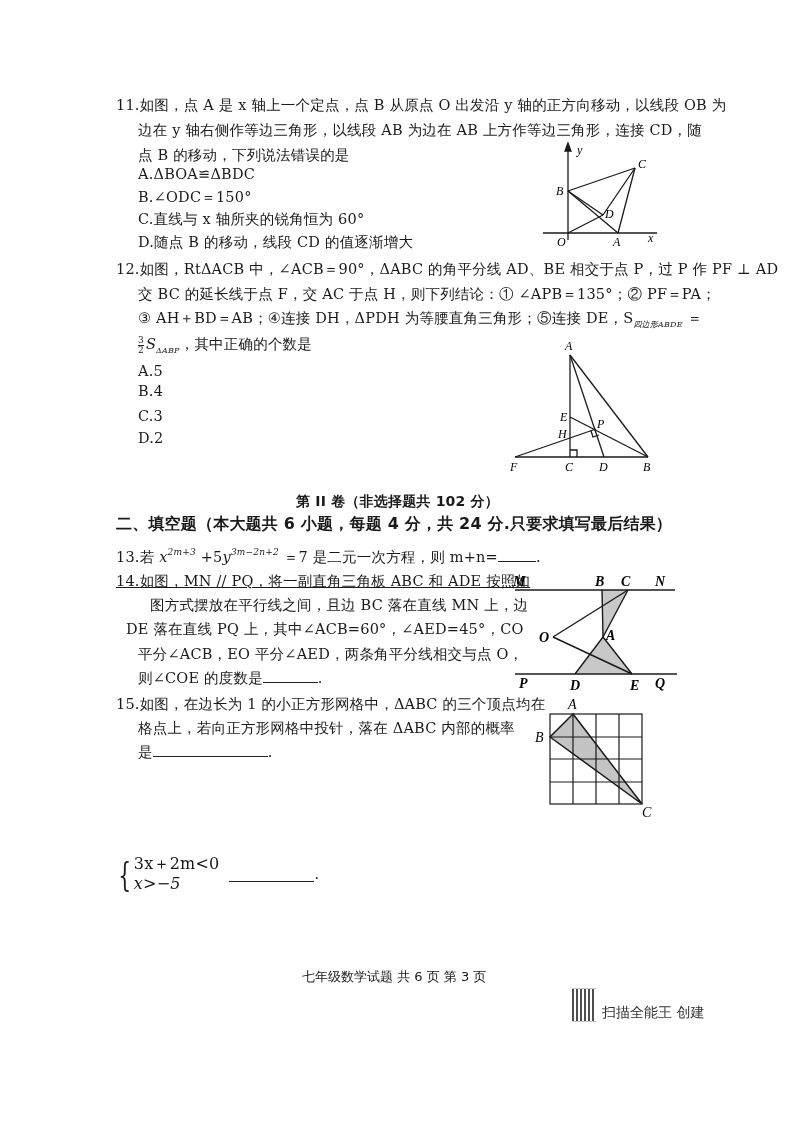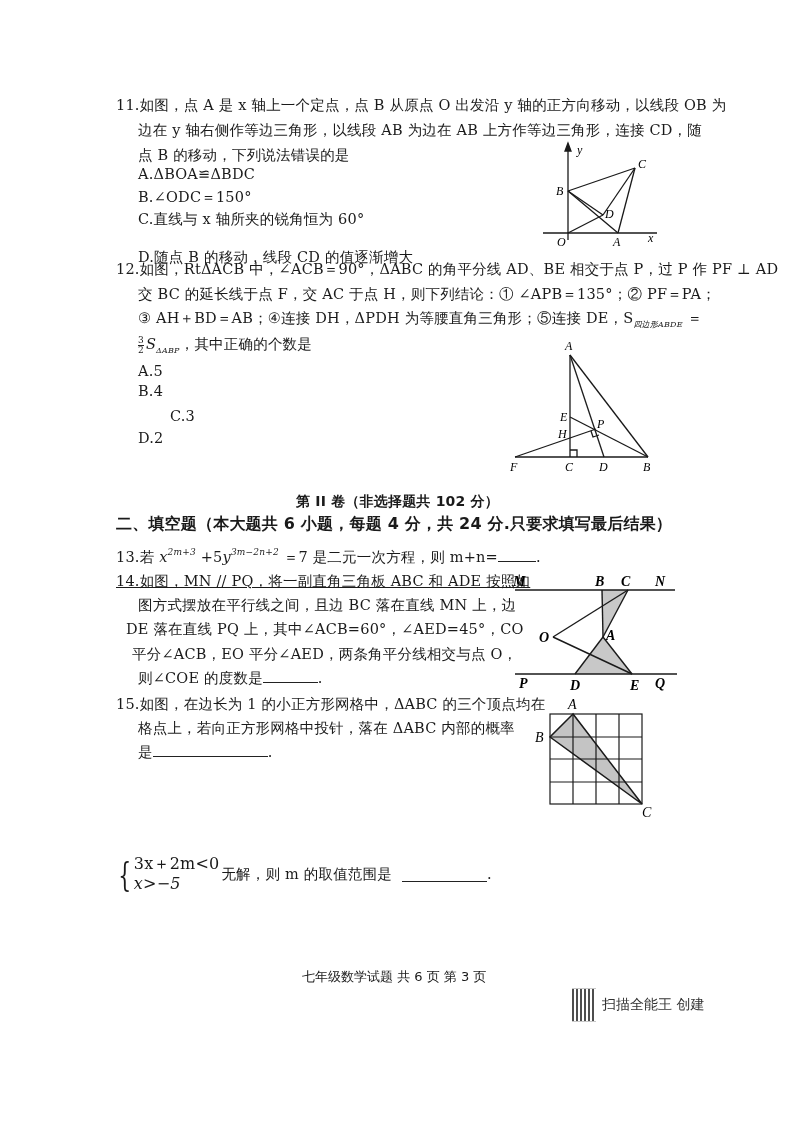--- a/index.html
+++ b/index.html
@@ -13,34 +13,34 @@
   .it { font-style:italic; }
   sup { font-size:9px; vertical-align:7px; font-style:italic; }
   .blank { display:inline-block; border-bottom:1px solid #222; height:14px; vertical-align:baseline; }
   svg text { font-family:"Liberation Serif", "DejaVu Serif", serif; font-style:italic; }
   .frac { display:inline-block; vertical-align:middle; text-align:center; font-size:9px; line-height:9px; margin-right:2px; }
   .frac span { display:block; }
   .frac .num { border-bottom:1px solid #222; }
   .brace { display:inline-block; font-size:34px; line-height:34px; vertical-align:middle; font-weight:lighter; transform:scaleX(0.6); margin:0 -2px; }
   .sys { display:inline-block; vertical-align:middle; font-size:16px; line-height:20px; }
   .footer { position:absolute; font-size:13px; font-family:"DejaVu Sans", sans-serif; }
-  .watermark { position:absolute; display:flex; align-items:center; gap:6px; font-family:"DejaVu Sans", sans-serif; font-size:14px; color:#333; }
+  .watermark { position:absolute; display:flex; align-items:flex-end; gap:6px; font-family:"DejaVu Sans", sans-serif; font-size:14px; color:#333; }
   .qr { width:24px; height:32px; background:
      repeating-linear-gradient(90deg,#222 0 2px,#fff 2px 4px),#ccc; opacity:0.8; border-top:1px solid #bbb; border-bottom:1px solid #bbb; }
 </style>
 </head>
 <body>
 
 <div class="line" style="left:116px;top:94px;">11.如图，点 A 是 x 轴上一个定点，点 B 从原点 O 出发沿 y 轴的正方向移动，以线段 OB 为</div>
 <div class="line" style="left:138px;top:119px;">边在 y 轴右侧作等边三角形，以线段 AB 为边在 AB 上方作等边三角形，连接 CD，随</div>
 <div class="line" style="left:138px;top:144px;">点 B 的移动，下列说法错误的是</div>
 <div class="line" style="left:138px;top:163px;">A.ΔBOA≌ΔBDC</div>
 <div class="line" style="left:138px;top:186px;">B.∠ODC＝150°</div>
 <div class="line" style="left:138px;top:208px;">C.直线与 x 轴所夹的锐角恒为 60°</div>
-<div class="line" style="left:138px;top:231px;margin-top:15px;">D.随点 B 的移动，线段 CD 的值逐渐增大</div>
+<div class="line" style="left:138px;top:231px;">D.随点 B 的移动，线段 CD 的值逐渐增大</div>
 
 <svg class="abs" style="left:525px;top:140px;" width="150" height="115">
   <g stroke="#1a1a1a" stroke-width="1.3" fill="none">
     <line x1="43" y1="100" x2="43" y2="5"></line>
     <polygon points="43,3 40,11 46,11" fill="#1a1a1a"></polygon>
     <line x1="18" y1="93" x2="132" y2="93"></line>
     <line x1="43" y1="51" x2="110" y2="28"></line>
     <line x1="110" y1="28" x2="93" y2="93"></line>
     <line x1="43" y1="51" x2="93" y2="93"></line>
     <line x1="43" y1="51" x2="78" y2="75"></line>
@@ -59,21 +59,21 @@
 <div class="line" style="left:116px;top:258px;">12.如图，RtΔACB 中，∠ACB＝90°，ΔABC 的角平分线 AD、BE 相交于点 P，过 P 作 PF ⊥ AD</div>
 <div class="line" style="left:138px;top:283px;">交 BC 的延长线于点 F，交 AC 于点 H，则下列结论：① ∠APB＝135°；② PF＝PA；</div>
 <div class="line" style="left:138px;top:307px;text-align:right;">
   <span>③ AH＋BD＝AB；④连接 DH，ΔPDH 为等腰直角三角形；⑤连接 DE，S</span><sub style="font-size:8px;font-style:italic;">四边形ABDE</sub><span> ＝</span>
 </div>
 <div class="line" style="left:138px;top:333px;">
   <span class="frac"><span class="num">3</span><span>2</span></span><span class="it">S</span><sub style="font-size:8px;font-style:italic;">ΔABP</sub><span>，其中正确的个数是</span>
 </div>
 <div class="line" style="left:138px;top:360px;">A.5</div>
 <div class="line" style="left:138px;top:380px;">B.4</div>
-<div class="line" style="left:138px;top:405px;margin-left:32px;">C.3</div>
+<div class="line" style="left:138px;top:405px;">C.3</div>
 <div class="line" style="left:138px;top:427px;">D.2</div>
 
 <svg class="abs" style="left:500px;top:330px;" width="170" height="145">
   <g stroke="#1a1a1a" stroke-width="1.3" fill="none">
     <line x1="70" y1="25" x2="70" y2="127"></line>
     <line x1="70" y1="25" x2="148" y2="127"></line>
     <line x1="15" y1="127" x2="148" y2="127"></line>
     <line x1="70" y1="25" x2="104" y2="127"></line>
     <line x1="70" y1="87" x2="148" y2="127"></line>
     <line x1="15" y1="127" x2="96" y2="99"></line>
@@ -91,23 +91,23 @@
 </svg>
 
 <div class="line bold" style="left:296px;top:490px;font-size:14px;">第 II 卷（非选择题共 102 分）</div>
 <div class="line bold" style="left:116px;top:513px;font-size:16px;">二、填空题（本大题共 6 小题，每题 4 分，共 24 分.只要求填写最后结果）</div>
 
 <div class="line" style="left:116px;top:541px;">
   <span>13.若 </span><span class="it">x</span><sup>2m+3</sup><span> +5</span><span class="it">y</span><sup>3m−2n+2</sup><span> ＝7 是二元一次方程，则 m+n=</span><span class="blank" style="width:38px;"></span><span>.</span>
 </div>
 
 <div class="line" style="left:116px;top:570px;text-decoration:underline;">14.如图，MN // PQ，将一副直角三角板 ABC 和 ADE 按照如</div>
-<div class="line" style="left:138px;top:594px;">图方式摆放在平行线之间，且边 BC 落在直线 MN 上，边</div>
+<div class="line" style="left:150px;top:594px;">图方式摆放在平行线之间，且边 BC 落在直线 MN 上，边</div>
 <div class="line" style="left:126px;top:618px;">DE 落在直线 PQ 上，其中∠ACB=60°，∠AED=45°，CO</div>
-<div class="line" style="left:132px;top:643px;">平分∠ACB，EO 平分∠AED，两条角平分线相交与点 O，</div>
+<div class="line" style="left:138px;top:643px;">平分∠ACB，EO 平分∠AED，两条角平分线相交与点 O，</div>
 <div class="line" style="left:138px;top:667px;">
   <span>则∠COE 的度数是</span><span class="blank" style="width:55px;"></span><span>.</span>
 </div>
 
 <svg class="abs" style="left:505px;top:570px;" width="200" height="125">
   <polygon points="97,20 123,20 98,67" fill="#c8c8c8"></polygon>
   <polygon points="98,67 70,104 127,104" fill="#c8c8c8"></polygon>
   <g stroke="#1a1a1a" stroke-width="1.4" fill="none">
     <line x1="10" y1="20" x2="170" y2="20"></line>
     <line x1="10" y1="104" x2="172" y2="104"></line>
@@ -156,21 +156,20 @@
   <text x="5" y="47" font-size="14">B</text>
   <text x="112" y="122" font-size="14">C</text>
 </svg>
 
 <div class="line" style="left:116px;top:852px;height:44px;display:flex;align-items:center;">
   <span class="brace">{</span>
   <span class="sys">
     <span style="display:block;">3x＋2m&lt;0</span>
     <span style="display:block;font-style:italic;">x&gt;−5</span>
   </span>
-  <span style="margin-left:2px;">无解，则 m 的取值范围是</span>
   <span class="blank" style="width:85px;margin-left:10px;"></span>
   <span>.</span>
 </div>
 
 <div class="footer" style="left:302px;top:968px;">七年级数学试题  共 6 页   第 3 页</div>
 
 <div class="watermark" style="left:572px;top:988px;">
   <span class="qr"></span>
   <span>扫描全能王  创建</span>
 </div>

